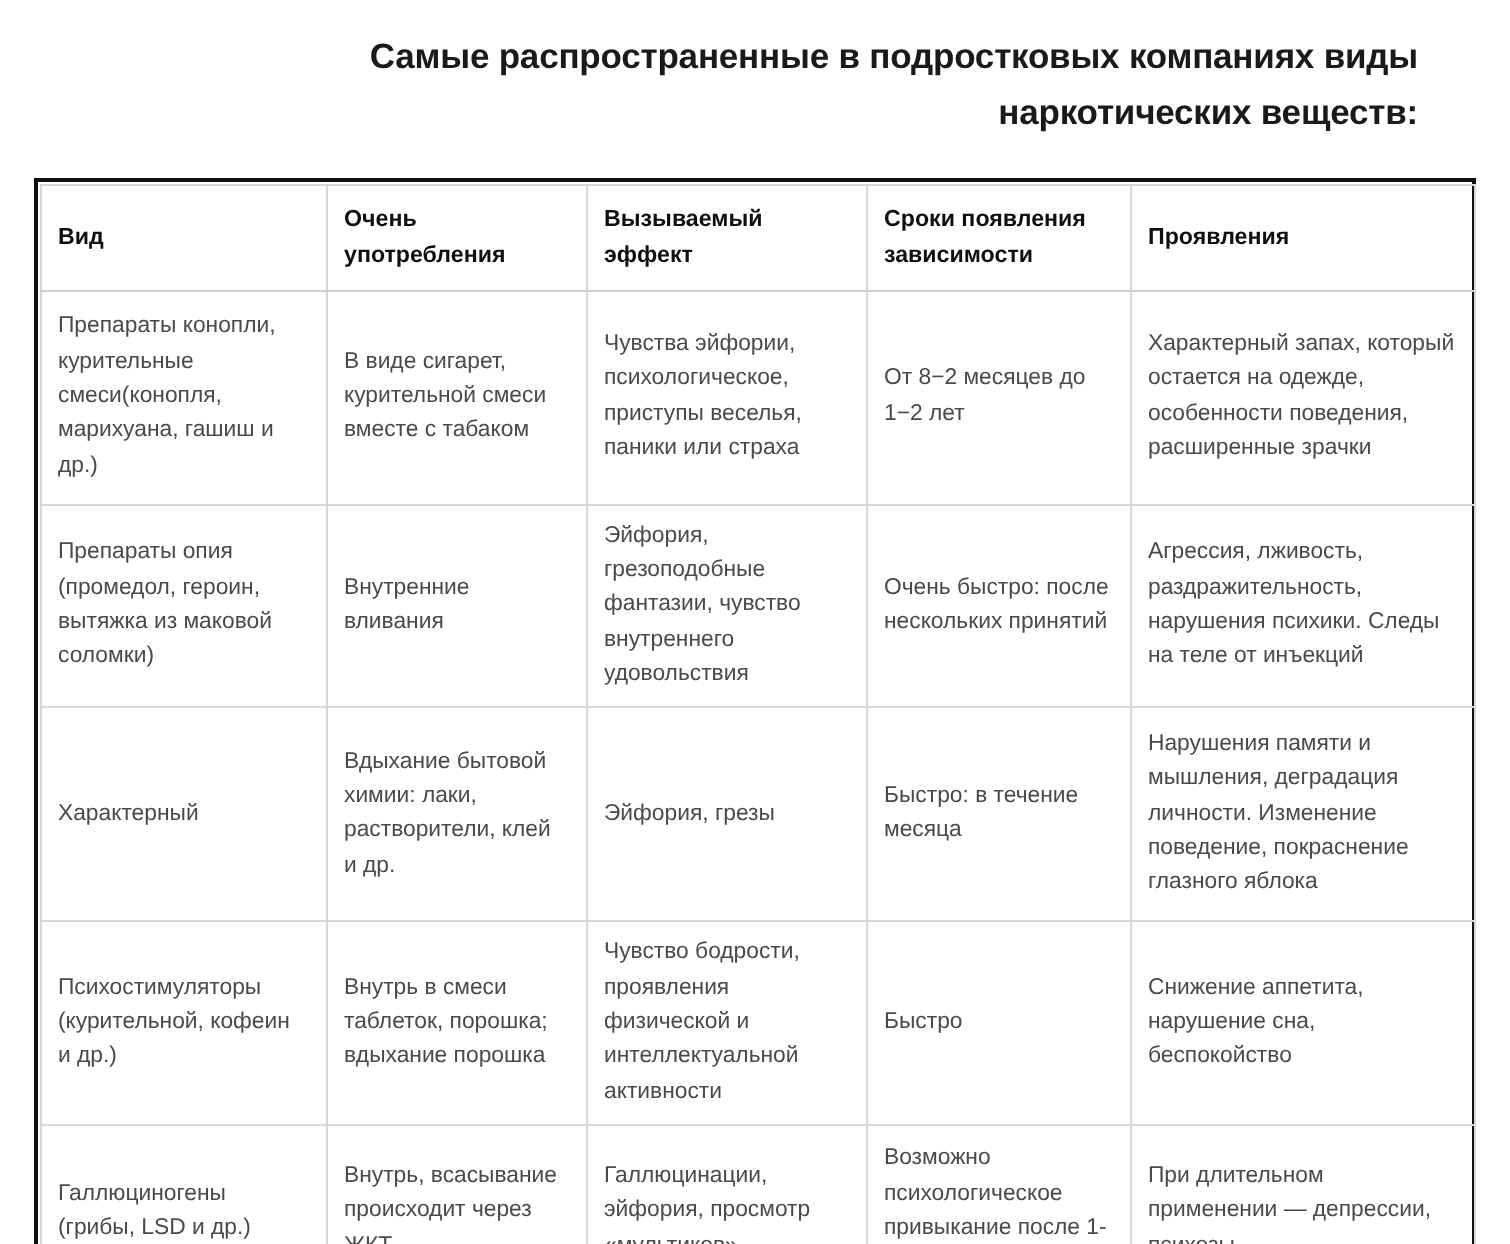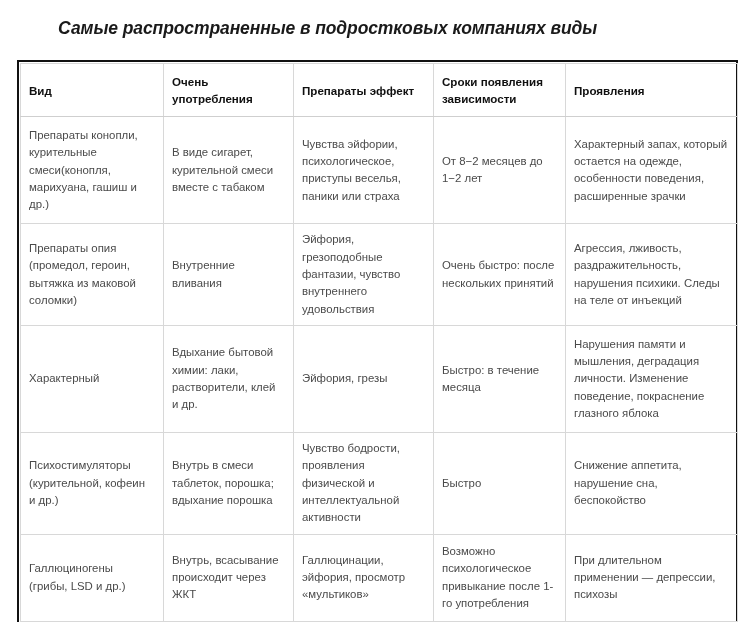--- a/index.html
+++ b/index.html
@@ -18,22 +18,21 @@
   .page {
     position: relative;
     width: 755px;
     height: 622px;
     box-sizing: border-box;
   }
 
   
   .title-block {
     padding: 14px 46px 0 58px;
-    text-align: left;
-    font-style: italic;
+    text-align: right;
   }
   .title-line {
     font-size: 17.5px;
     font-weight: bold;
     color: #1a1a1a;
     line-height: 1.62;
     letter-spacing: -0.1px;
     white-space: nowrap;
   }
 
@@ -87,36 +86,37 @@
   table.data-table tbody tr.r4 td { height: 86px; }
   table.data-table tbody tr.r5 td { height: 72px; }
 </style>
 </head>
 <body>
 
 <div class="page">
 
   <div class="title-block">
     <div class="title-line">Самые распространенные в подростковых компаниях виды</div>
+    <div class="title-line">наркотических веществ:</div>
   </div>
 
   <div class="table-wrap">
     <table class="data-table">
       <colgroup>
         <col class="c1">
           <col class="c2">
           <col class="c3">
           <col class="c4">
           <col class="c5">
       </colgroup>
       <thead>
         <tr>
           <th>Вид</th>
           <th>Очень употребления</th>
-          <th>Препараты эффект</th>
+          <th>Вызываемый эффект</th>
           <th>Сроки появления зависимости</th>
           <th>Проявления</th>
         </tr>
       </thead>
       <tbody>
         <tr class="r1">
           <td>Препараты конопли, курительные смеси(конопля, марихуана, гашиш и др.)</td>
           <td>В виде сигарет, курительной смеси вместе с табаком</td>
           <td>Чувства эйфории, психологическое, приступы веселья, паники или страха</td>
           <td>От 8−2 месяцев до 1−2 лет</td>

